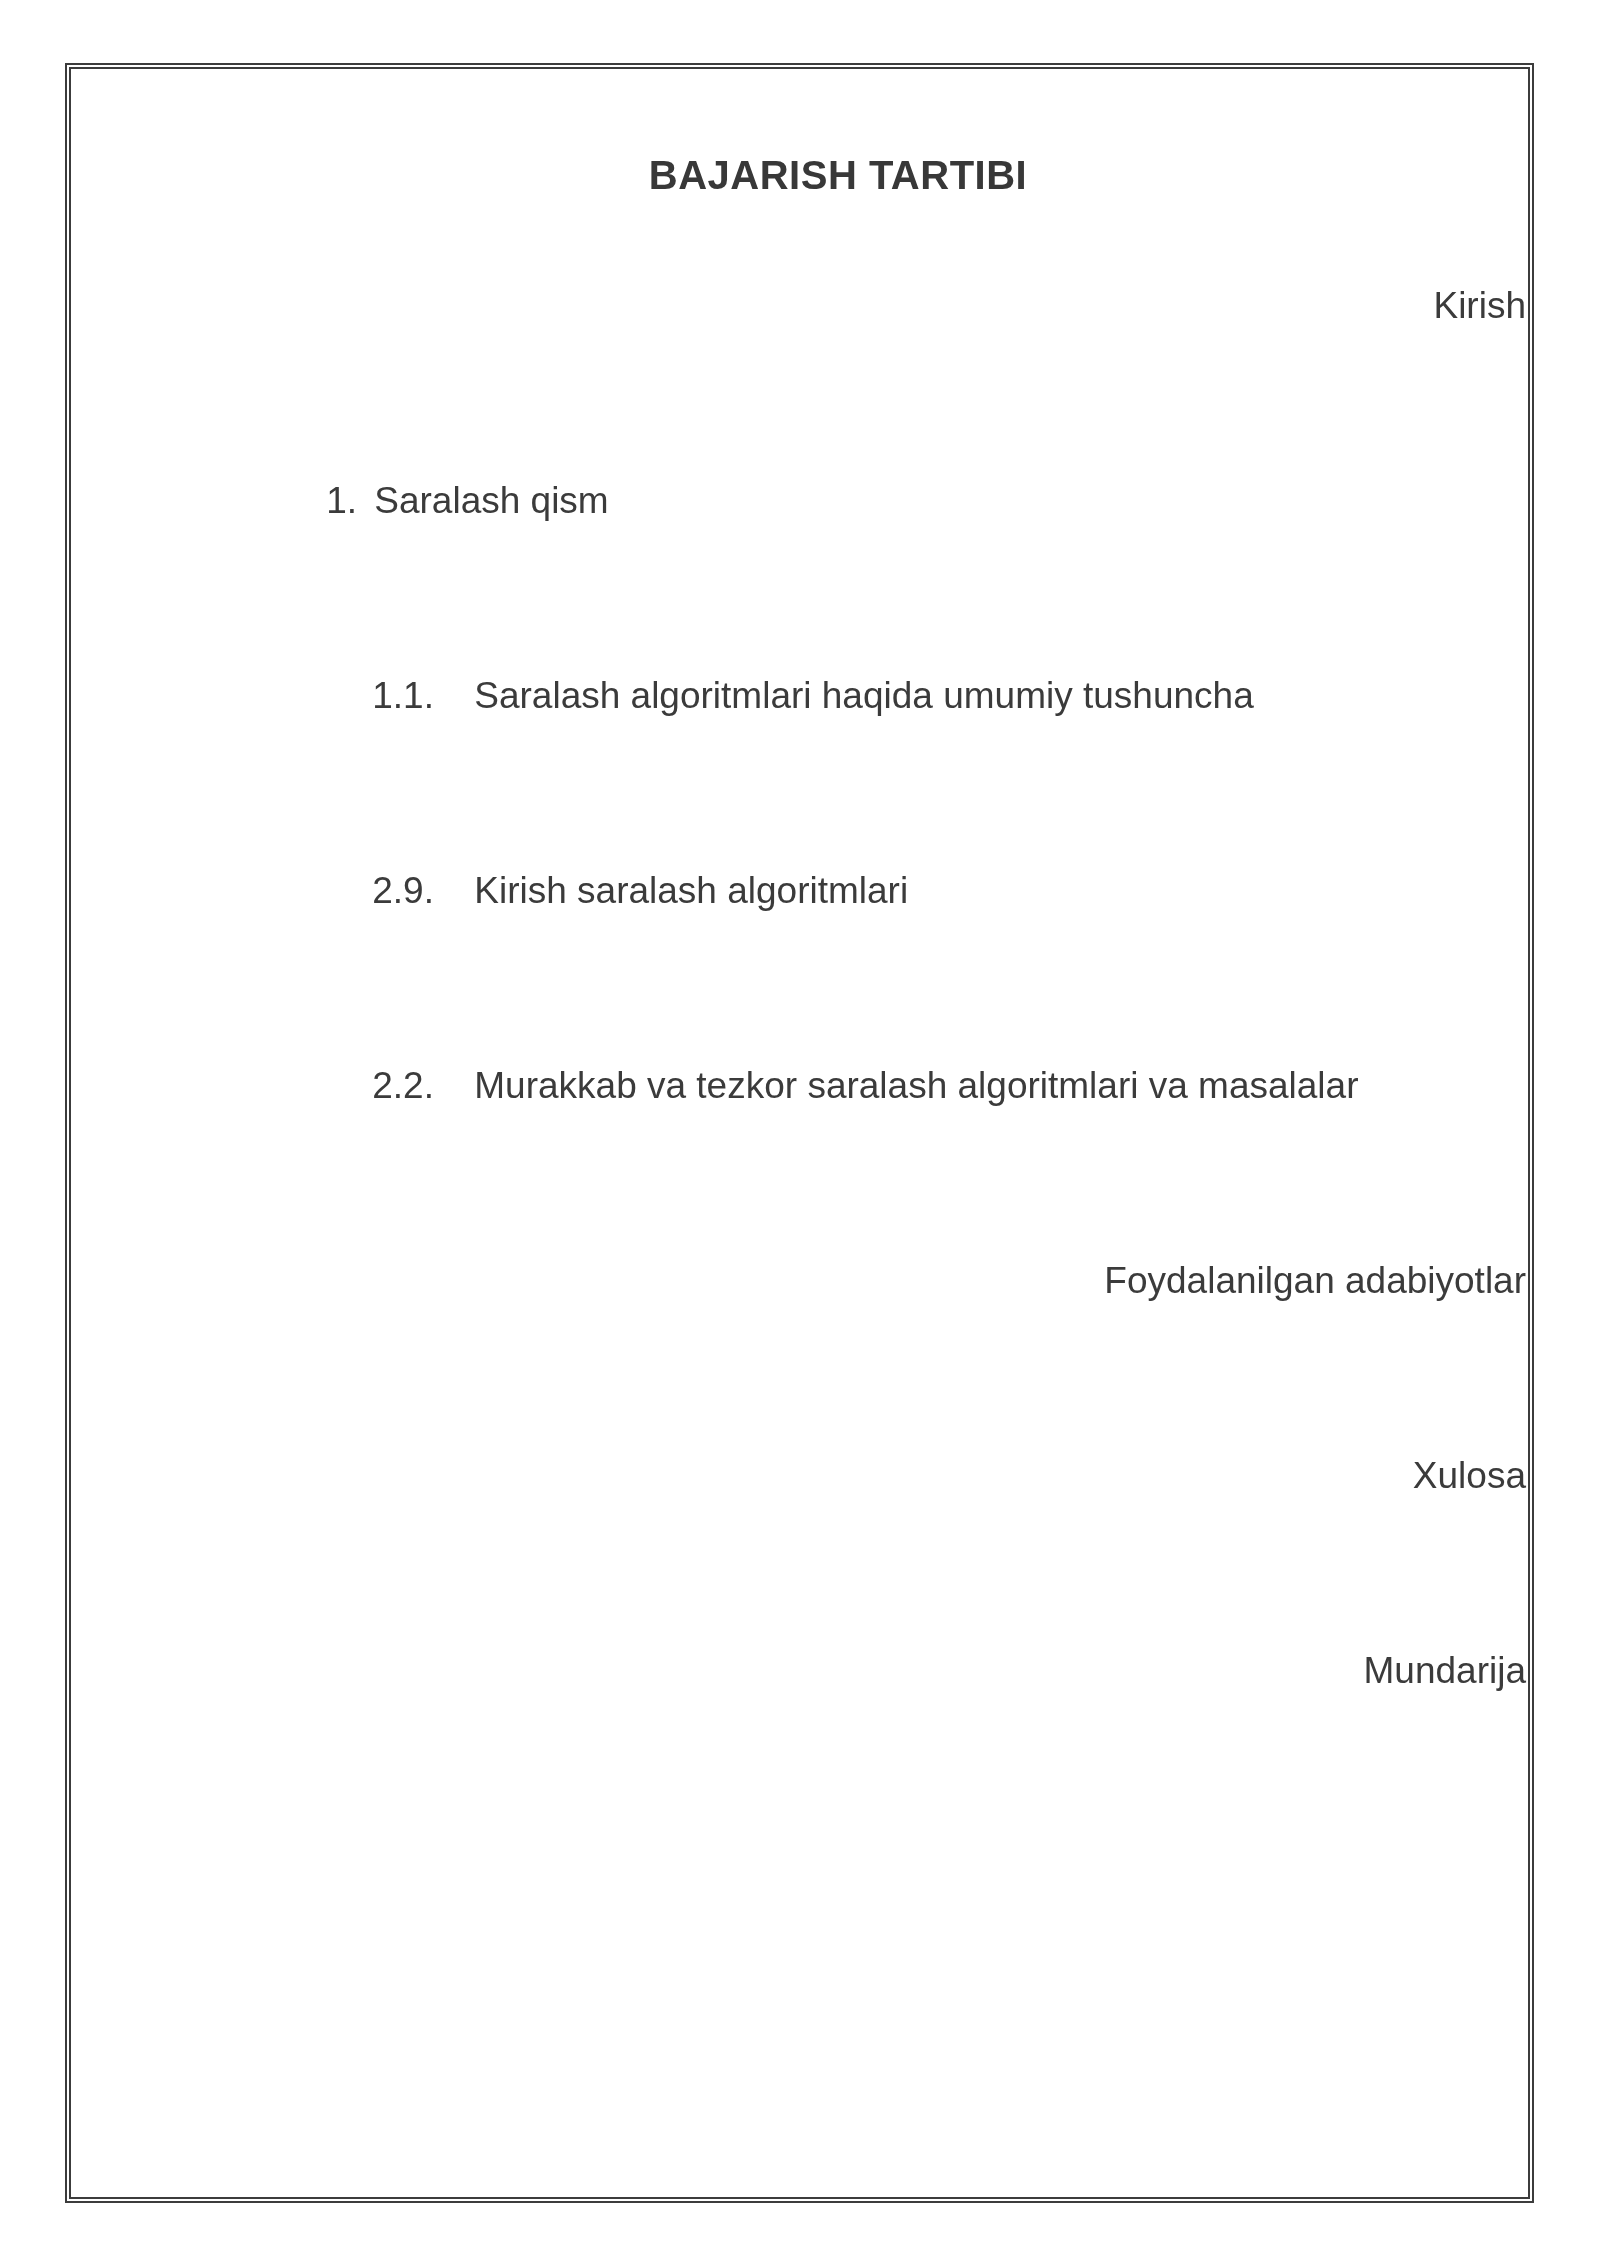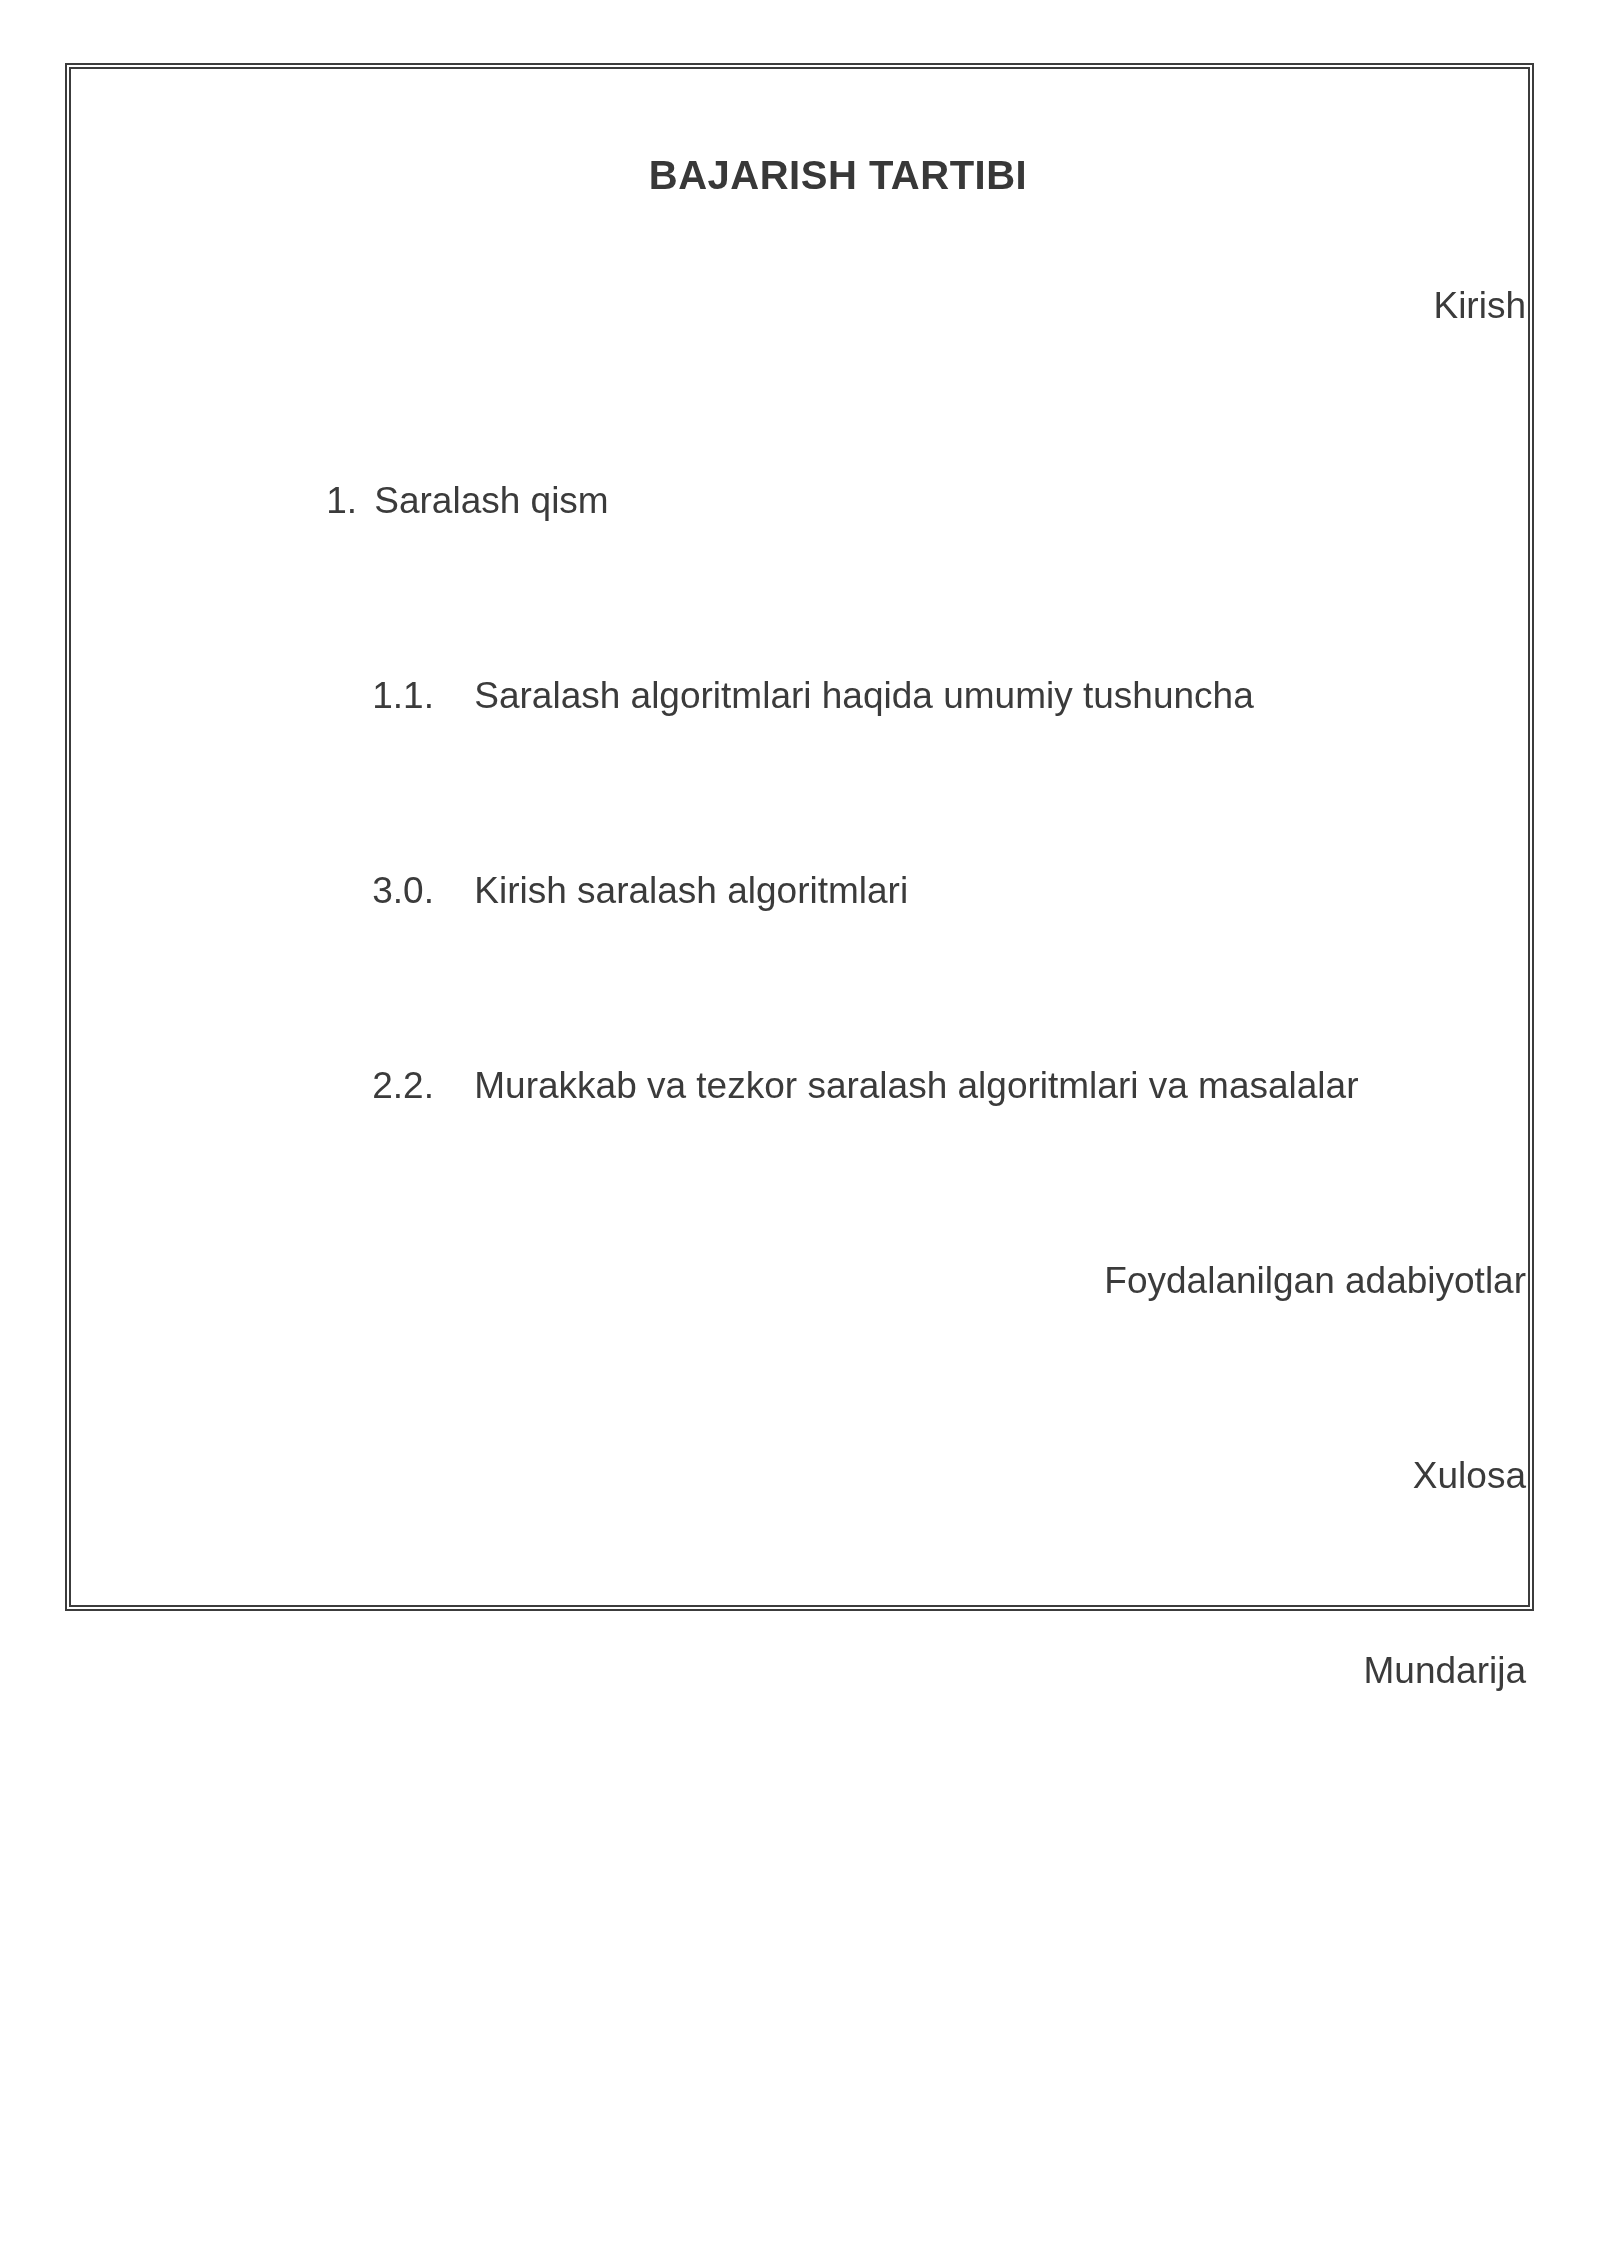--- a/index.html
+++ b/index.html
@@ -13,21 +13,21 @@
     background: #ffffff;
     font-family: "Liberation Sans", sans-serif;
     overflow: hidden;
   }
   
   .page-frame {
     position: absolute;
     left: 65px;
     top: 63px;
     width: 1469px;
-    height: 1548px;
+    height: 2140px;
     box-sizing: border-box;
     border: 2px solid #3c3c3c;
     box-shadow: inset 0 0 0 2px #ffffff, inset 0 0 0 4px #3c3c3c;
     background: #ffffff;
   }
   .content {
     position: absolute;
     left: 6px;
     top: 6px;
     right: 6px;
@@ -76,21 +76,21 @@
         <span class="num">1.</span><span class="lbl">Saralash qism</span>
       </div>
 
       <div class="row l2">
         <span class="num">1.1.</span><span class="lbl">Saralash algoritmlari haqida umumiy tushuncha</span>
       </div>
 
 
 
       <div class="row l2">
-        <span class="num">3.0.</span><span class="lbl">Kirish saralash algoritmlari</span>
+        <span class="num">2.9.</span><span class="lbl">Kirish saralash algoritmlari</span>
       </div>
 
       <div class="row l2">
         <span class="num">2.2.</span><span class="lbl">Murakkab va tezkor saralash algoritmlari va masalalar</span>
       </div>
 
       <div class="row plain">
         <span class="lbl">Foydalanilgan adabiyotlar</span>
       </div>
 

